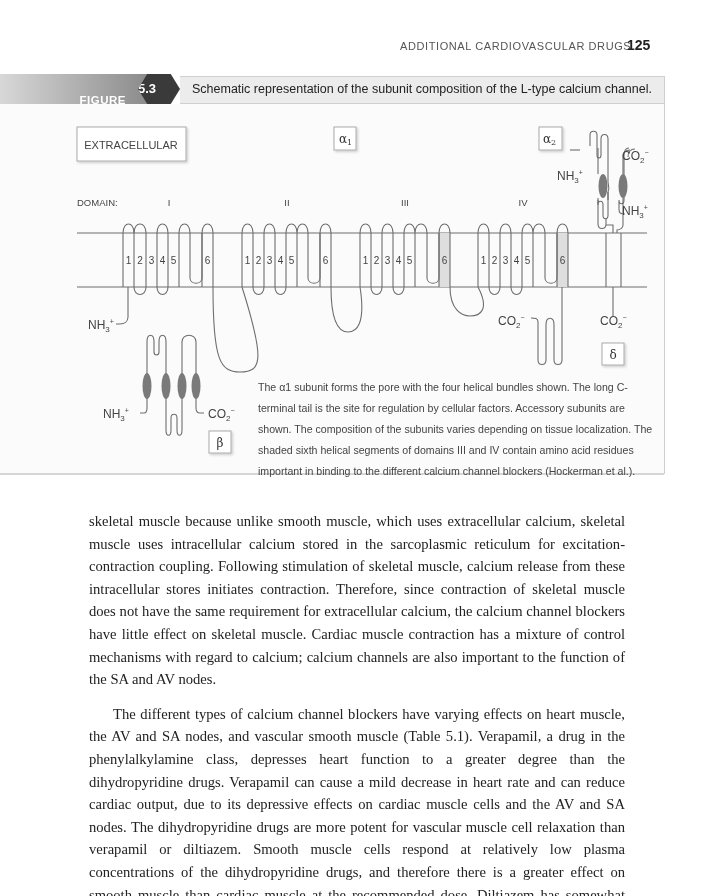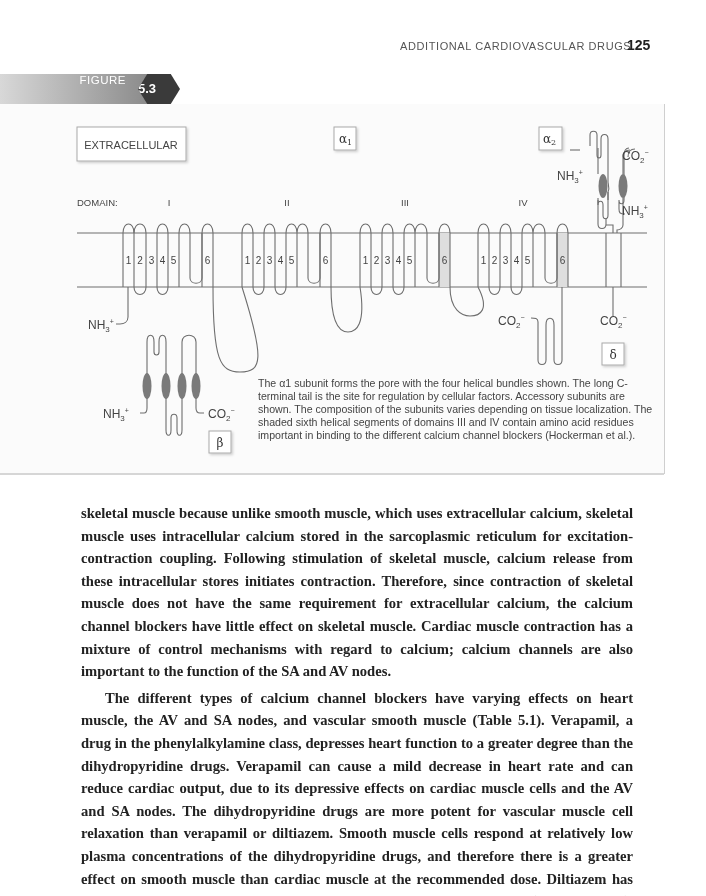--- a/index.html
+++ b/index.html
@@ -1,45 +1,48 @@
 <!DOCTYPE html>
 <html><head>
 <meta charset="utf-8">
 <style>
   html, body { margin:0; padding:0; }
   body { width:706px; height:896px; background:#ffffff; position:relative; overflow:hidden; font-family:"Liberation Sans", sans-serif; }
   .running-head { position:absolute; top:40px; left:400px; font-size:11px; letter-spacing:0.6px; color:#555; }
   .page-num { position:absolute; top:37px; left:627px; font-size:14px; font-weight:bold; color:#222; }
   .fig-bar { position:absolute; top:74px; left:0; width:665px; height:30px; }
   .fig-label-box { position:absolute; left:0; top:0; width:150px; height:30px; background:linear-gradient(to right,#d8d8d8,#8a8a8a); }
-  .fig-label { position:absolute; right:24px; top:0; font-size:11.5px; font-weight:normal; color:#fff; letter-spacing:0.5px; }
+  .fig-label { position:absolute; right:24px; top:20px; font-size:11.5px; font-weight:bold; color:#fff; letter-spacing:0.5px; }
   .fig-num { position:absolute; left:138px; top:0; width:42px; height:30px; background:#3a3a3a; clip-path:polygon(22% 0,78% 0,100% 50%,78% 100%,22% 100%,0 50%); color:#fff; font-size:13px; font-weight:bold; text-align:left; line-height:30px; }
   .fig-caption-box { position:absolute; left:180px; top:2px; width:484px; height:26px; background:#ececec; border:1px solid #cfcfcf; border-left:none; }
   .fig-caption { position:absolute; left:12px; top:5px; font-size:12.5px; color:#222; white-space:nowrap; }
   .fig-panel { position:absolute; top:104px; left:0; width:664px; height:369px; background:#fbfbfb; border-right:1px solid #cfcfcf; border-bottom:1px solid #cfcfcf; }
   .panel-rule { position:absolute; top:473px; left:0; width:664px; height:2px; background:#d6d6d6; }
   svg { position:absolute; left:0; top:0; }
   .svgtext { font-family:"Liberation Sans", sans-serif; fill:#444; }
   .svgserif { font-family:"DejaVu Serif", serif; fill:#333; }
-  .legend { position:absolute; left:258px; top:377px; width:400px; font-size:10.6px; line-height:13px; color:#444; }
+  .legend { position:absolute; left:258px; top:377px; width:400px; font-size:10.6px; line-height:21px; color:#444; }
   .body-text { position:absolute; left:77px; top:498px; width:560px; font-family:"Liberation Serif", serif; font-size:14.6px; line-height:22.6px; color:#222; text-align:justify; }
-  .body-text p { margin:4px;font-weight:bold; }
+  .body-text p { margin:12px; }
   .body-text p.indent { text-indent:24px; }
 </style>
 </head>
 <body>
 
 <div class="running-head">ADDITIONAL CARDIOVASCULAR DRUGS</div>
 <div class="page-num">125</div>
 
 <div class="fig-bar">
   <div class="fig-label-box">
     <span class="fig-label">FIGURE</span>
   </div>
   <div class="fig-num">5.3</div>
+  <div class="fig-caption-box">
+    <span class="fig-caption">Schematic representation of the subunit composition of the L-type calcium channel.</span>
+  </div>
 </div>
 
 <div class="fig-panel"></div>
 <div class="panel-rule"></div>
 
 <svg width="706" height="480" viewBox="0 0 706 480">
   <defs>
     <filter id="sh" x="-10%" y="-10%" width="130%" height="140%">
       <feDropShadow dx="1.5" dy="1.5" stdDeviation="1" flood-color="#000" flood-opacity="0.18"></feDropShadow>
     </filter>

